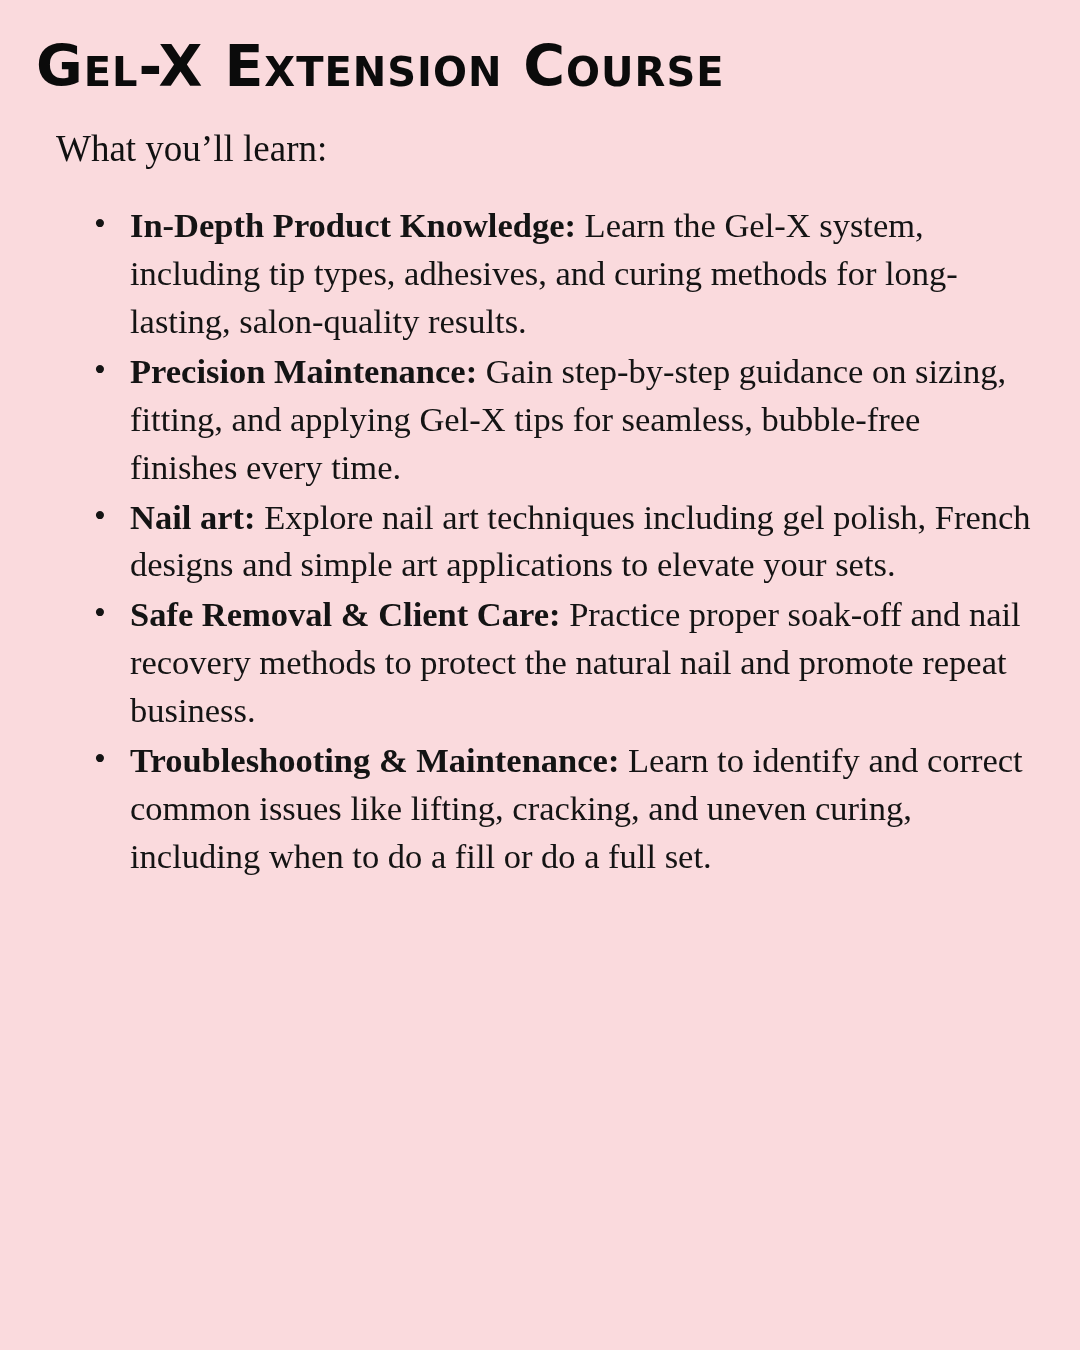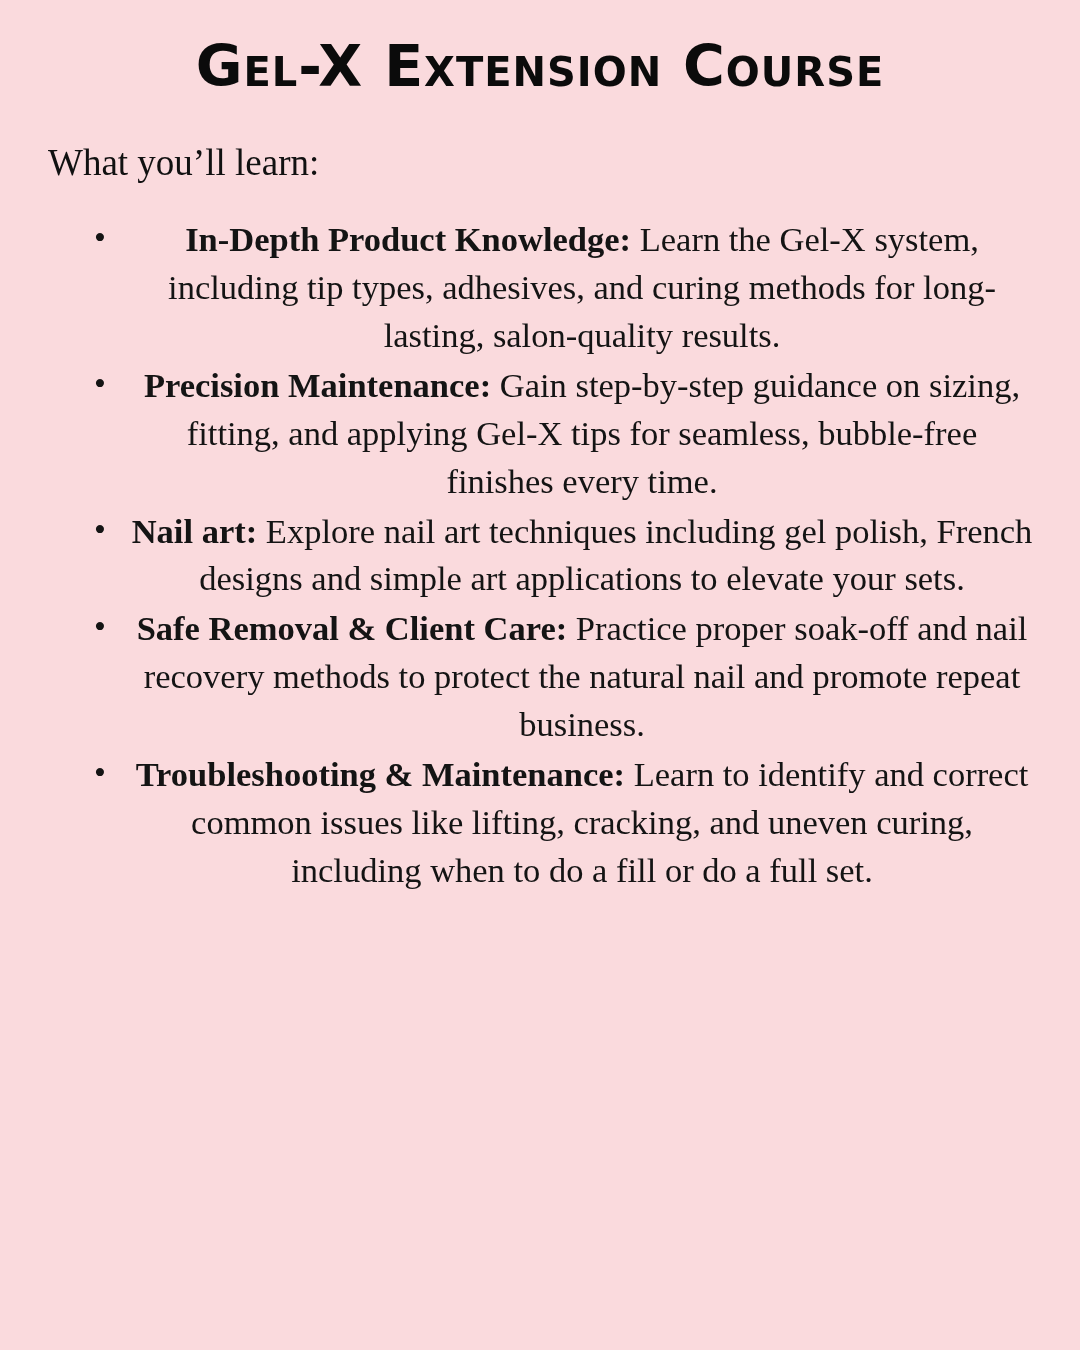--- a/index.html
+++ b/index.html
@@ -20,38 +20,37 @@
     box-sizing: border-box;
     padding: 28px 36px 20px 36px;
     display: flex;
     flex-direction: column;
   }
   .title {
     font-family: "DejaVu Sans", sans-serif;
     font-weight: bold;
     font-size: 57px;
     letter-spacing: 1px;
-    text-align: center;
+    text-align: left;
     line-height: 1.15;
     color: #0b0b0b;
-    margin: 6px 0 40px 0;
+    margin: 6px 0 26px 0;
     font-variant: small-caps;
     text-transform: none;
   }
   .intro {
     font-size: 37px;
     line-height: 1.25;
-    margin: 0 0 30px 12px;
+    margin: 0 0 30px 20px;
     color: #111111;
   }
   ul.learn-list {
     list-style: none;
     margin: 0;
     padding: 0 10px 0 58px;
-    text-align: center;
   }
   ul.learn-list > li {
     position: relative;
     font-size: 34.5px;
     line-height: 1.39;
     margin: 0 0 2px 0;
     padding-left: 36px;
     color: #141414;
     text-indent: 0;
   }

